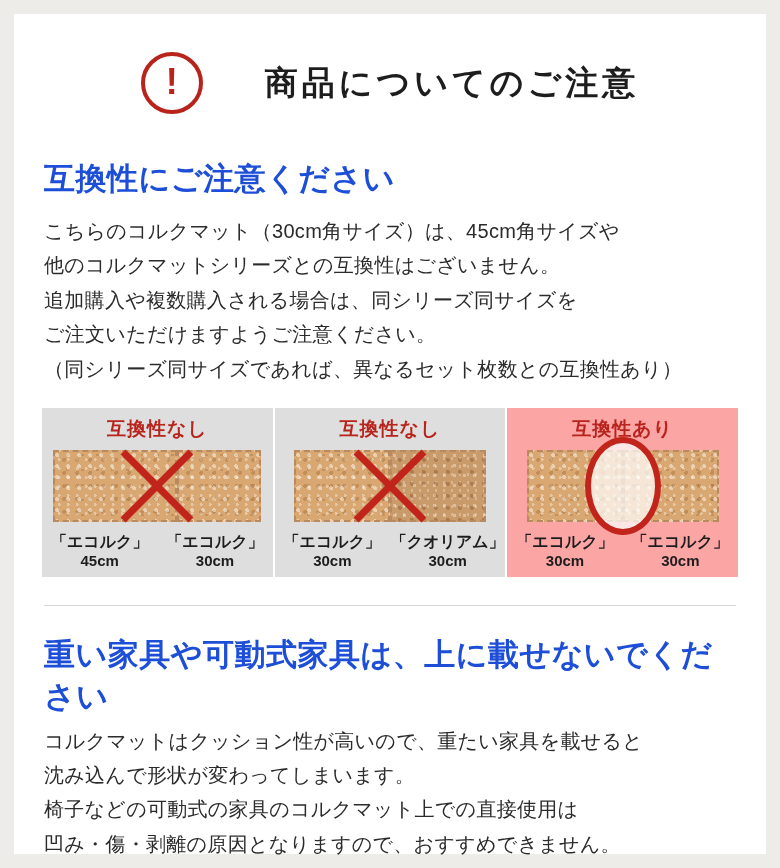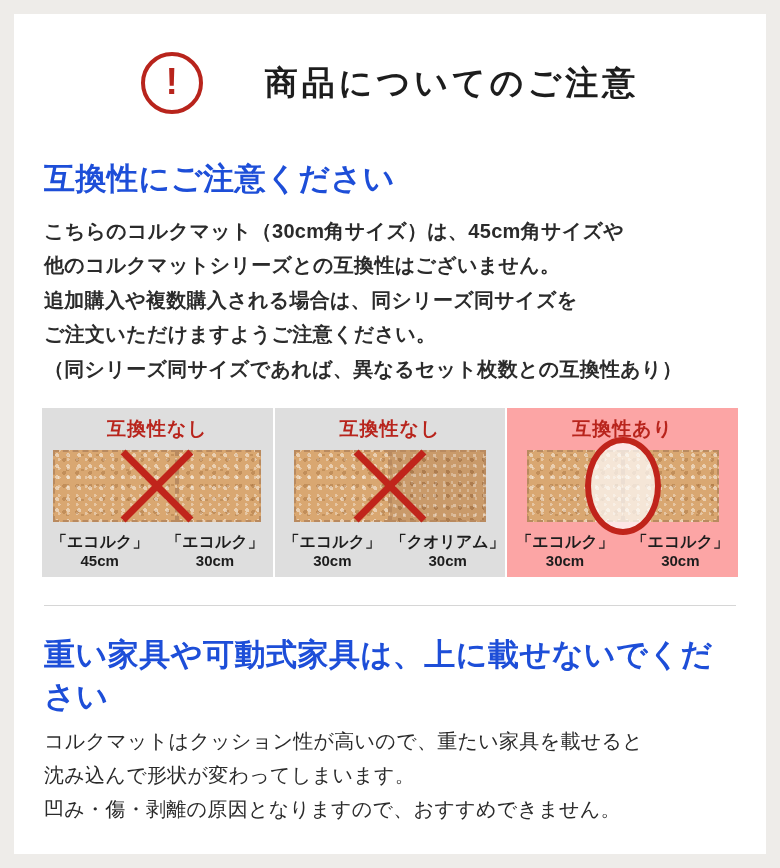--- a/index.html
+++ b/index.html
@@ -68,21 +68,21 @@
     letter-spacing: 0.5px;
   }
   .sec1-heading { margin-top: 44px; }
   .body-line {
     font-size: 20px;
     color: #2b2b2b;
     line-height: 1.72;
     letter-spacing: 0.3px;
     white-space: nowrap;
   }
-  .sec1-body { margin-top: 14px; font-weight: bold; }
+  .sec1-body { margin-top: 14px; }
 
   
   .panels {
     display: flex;
     gap: 2px;
     margin-top: 22px;
     padding: 0 28px;
   }
   .panel {
     position: relative;
@@ -275,17 +275,18 @@
 
   </div>
 
   <div class="divider"></div>
 
   <div class="section">
     <div class="section-heading sec2-heading">重い家具や可動式家具は、上に載せないでください</div>
     <div class="sec2-body">
       <div class="body-line">コルクマットはクッション性が高いので、重たい家具を載せると</div>
       <div class="body-line">沈み込んで形状が変わってしまいます。</div>
+      <div class="body-line">椅子などの可動式の家具のコルクマット上での直接使用は</div>
       <div class="body-line">凹み・傷・剥離の原因となりますので、おすすめできません。</div>
     </div>
   </div>
 
 </div>
 
 </body></html>

